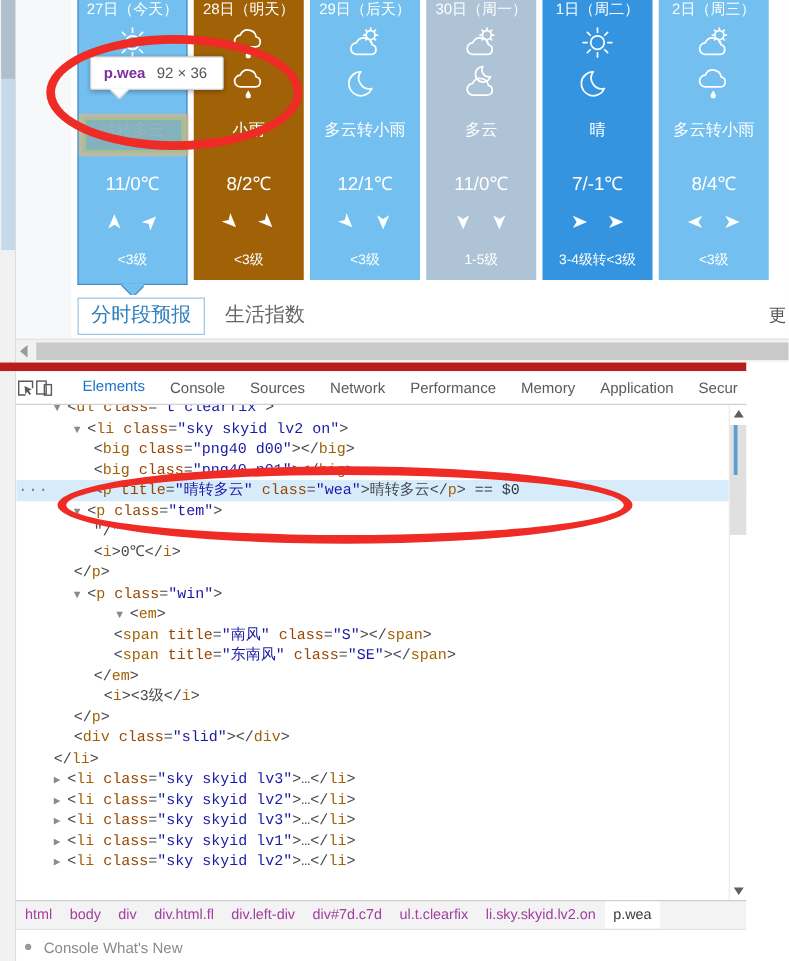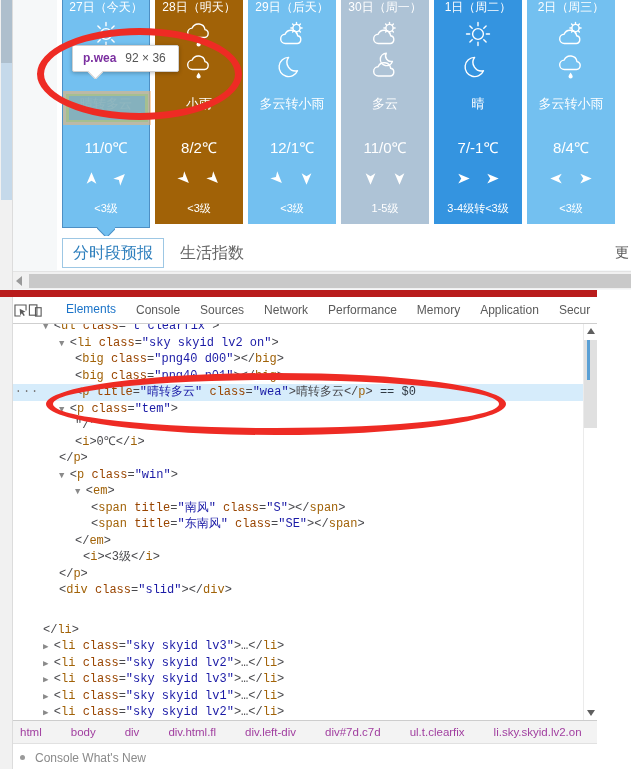--- a/index.html
+++ b/index.html
@@ -224,21 +224,21 @@
   .at  { color:#994500; }   
   .av  { color:#1a1aa6; }   
   .pl  { color:#48484c; }   
   .txtnode { color:#48484c; }
   .sd  { color:#303942; }
 
   
   #crumbs {
     position:absolute; left:13px; right:0; bottom:26px; height:23px;
     background:#f3f3f3; border-top:1px solid #cdcdcd;
-    display:flex; align-items:flex-start; overflow:hidden;gap:15px;
+    display:flex; align-items:flex-start; overflow:hidden;
   }
   .crumb {
     font-size:11.5px; color:#a13fa0; padding:3px 7px; white-space:nowrap;
     line-height:16px;
   }
   .crumb.active { background:#ffffff; color:#3a3a3a; }
 
   #dt-footer {
     position:absolute; left:13px; right:0; bottom:0; height:26px;
     background:#ffffff; border-top:1px solid #e1e1e1;
@@ -530,21 +530,21 @@
       <div class="node">
         <span class="gut"></span>
         <span class="txt" style="padding-left: 46px;"><span class="pl">&lt;/</span><span class="tg">p</span><span class="pl">&gt;</span></span>
       </div>
       <div class="node">
         <span class="gut"></span>
         <span class="txt" style="padding-left: 46px;"><span class="tw">▼ </span><span class="pl">&lt;</span><span class="tg">p</span><span class="pl"> </span><span class="at">class</span><span class="pl">=</span><span class="av">"win"</span><span class="pl">&gt;</span></span>
       </div>
       <div class="node">
         <span class="gut"></span>
-        <span class="txt" style="padding-left: 62px;"><span class="tw">▼ </span><span class="pl">&lt;</span><span class="tg">em</span><span class="pl">&gt;</span></span>
+        <span class="txt" style="padding-left: 80px;"><span class="tw">▼ </span><span class="pl">&lt;</span><span class="tg">em</span><span class="pl">&gt;</span></span>
       </div>
       <div class="node">
         <span class="gut"></span>
         <span class="txt" style="padding-left: 78px;"><span class="pl">&lt;</span><span class="tg">span</span><span class="pl"> </span><span class="at">title</span><span class="pl">=</span><span class="av">"南风"</span><span class="pl"> </span><span class="at">class</span><span class="pl">=</span><span class="av">"S"</span><span class="pl">&gt;&lt;/</span><span class="tg">span</span><span class="pl">&gt;</span></span>
       </div>
       <div class="node">
         <span class="gut"></span>
         <span class="txt" style="padding-left: 78px;"><span class="pl">&lt;</span><span class="tg">span</span><span class="pl"> </span><span class="at">title</span><span class="pl">=</span><span class="av">"东南风"</span><span class="pl"> </span><span class="at">class</span><span class="pl">=</span><span class="av">"SE"</span><span class="pl">&gt;&lt;/</span><span class="tg">span</span><span class="pl">&gt;</span></span>
       </div>
       <div class="node">
@@ -558,21 +558,21 @@
       <div class="node">
         <span class="gut"></span>
         <span class="txt" style="padding-left: 46px;"><span class="pl">&lt;/</span><span class="tg">p</span><span class="pl">&gt;</span></span>
       </div>
       <div class="node">
         <span class="gut"></span>
         <span class="txt" style="padding-left: 46px;"><span class="pl">&lt;</span><span class="tg">div</span><span class="pl"> </span><span class="at">class</span><span class="pl">=</span><span class="av">"slid"</span><span class="pl">&gt;&lt;/</span><span class="tg">div</span><span class="pl">&gt;</span></span>
       </div>
       <div class="node">
         <span class="gut"></span>
-        <span class="txt" style=" margin-top: 23px;"><span class="pl">&lt;/</span><span class="tg">li</span><span class="pl">&gt;</span></span>
+        <span class="txt" style=""><span class="pl">&lt;/</span><span class="tg">li</span><span class="pl">&gt;</span></span>
       </div>
       <div class="node">
         <span class="gut"></span>
         <span class="txt" style="padding-left: 30px;"><span class="tw">▶ </span><span class="pl">&lt;</span><span class="tg">li</span><span class="pl"> </span><span class="at">class</span><span class="pl">=</span><span class="av">"sky skyid lv3"</span><span class="pl">&gt;</span><span class="txtnode">…</span><span class="pl">&lt;/</span><span class="tg">li</span><span class="pl">&gt;</span></span>
       </div>
       <div class="node">
         <span class="gut"></span>
         <span class="txt" style="padding-left: 30px;"><span class="tw">▶ </span><span class="pl">&lt;</span><span class="tg">li</span><span class="pl"> </span><span class="at">class</span><span class="pl">=</span><span class="av">"sky skyid lv2"</span><span class="pl">&gt;</span><span class="txtnode">…</span><span class="pl">&lt;/</span><span class="tg">li</span><span class="pl">&gt;</span></span>
       </div>
       <div class="node">

